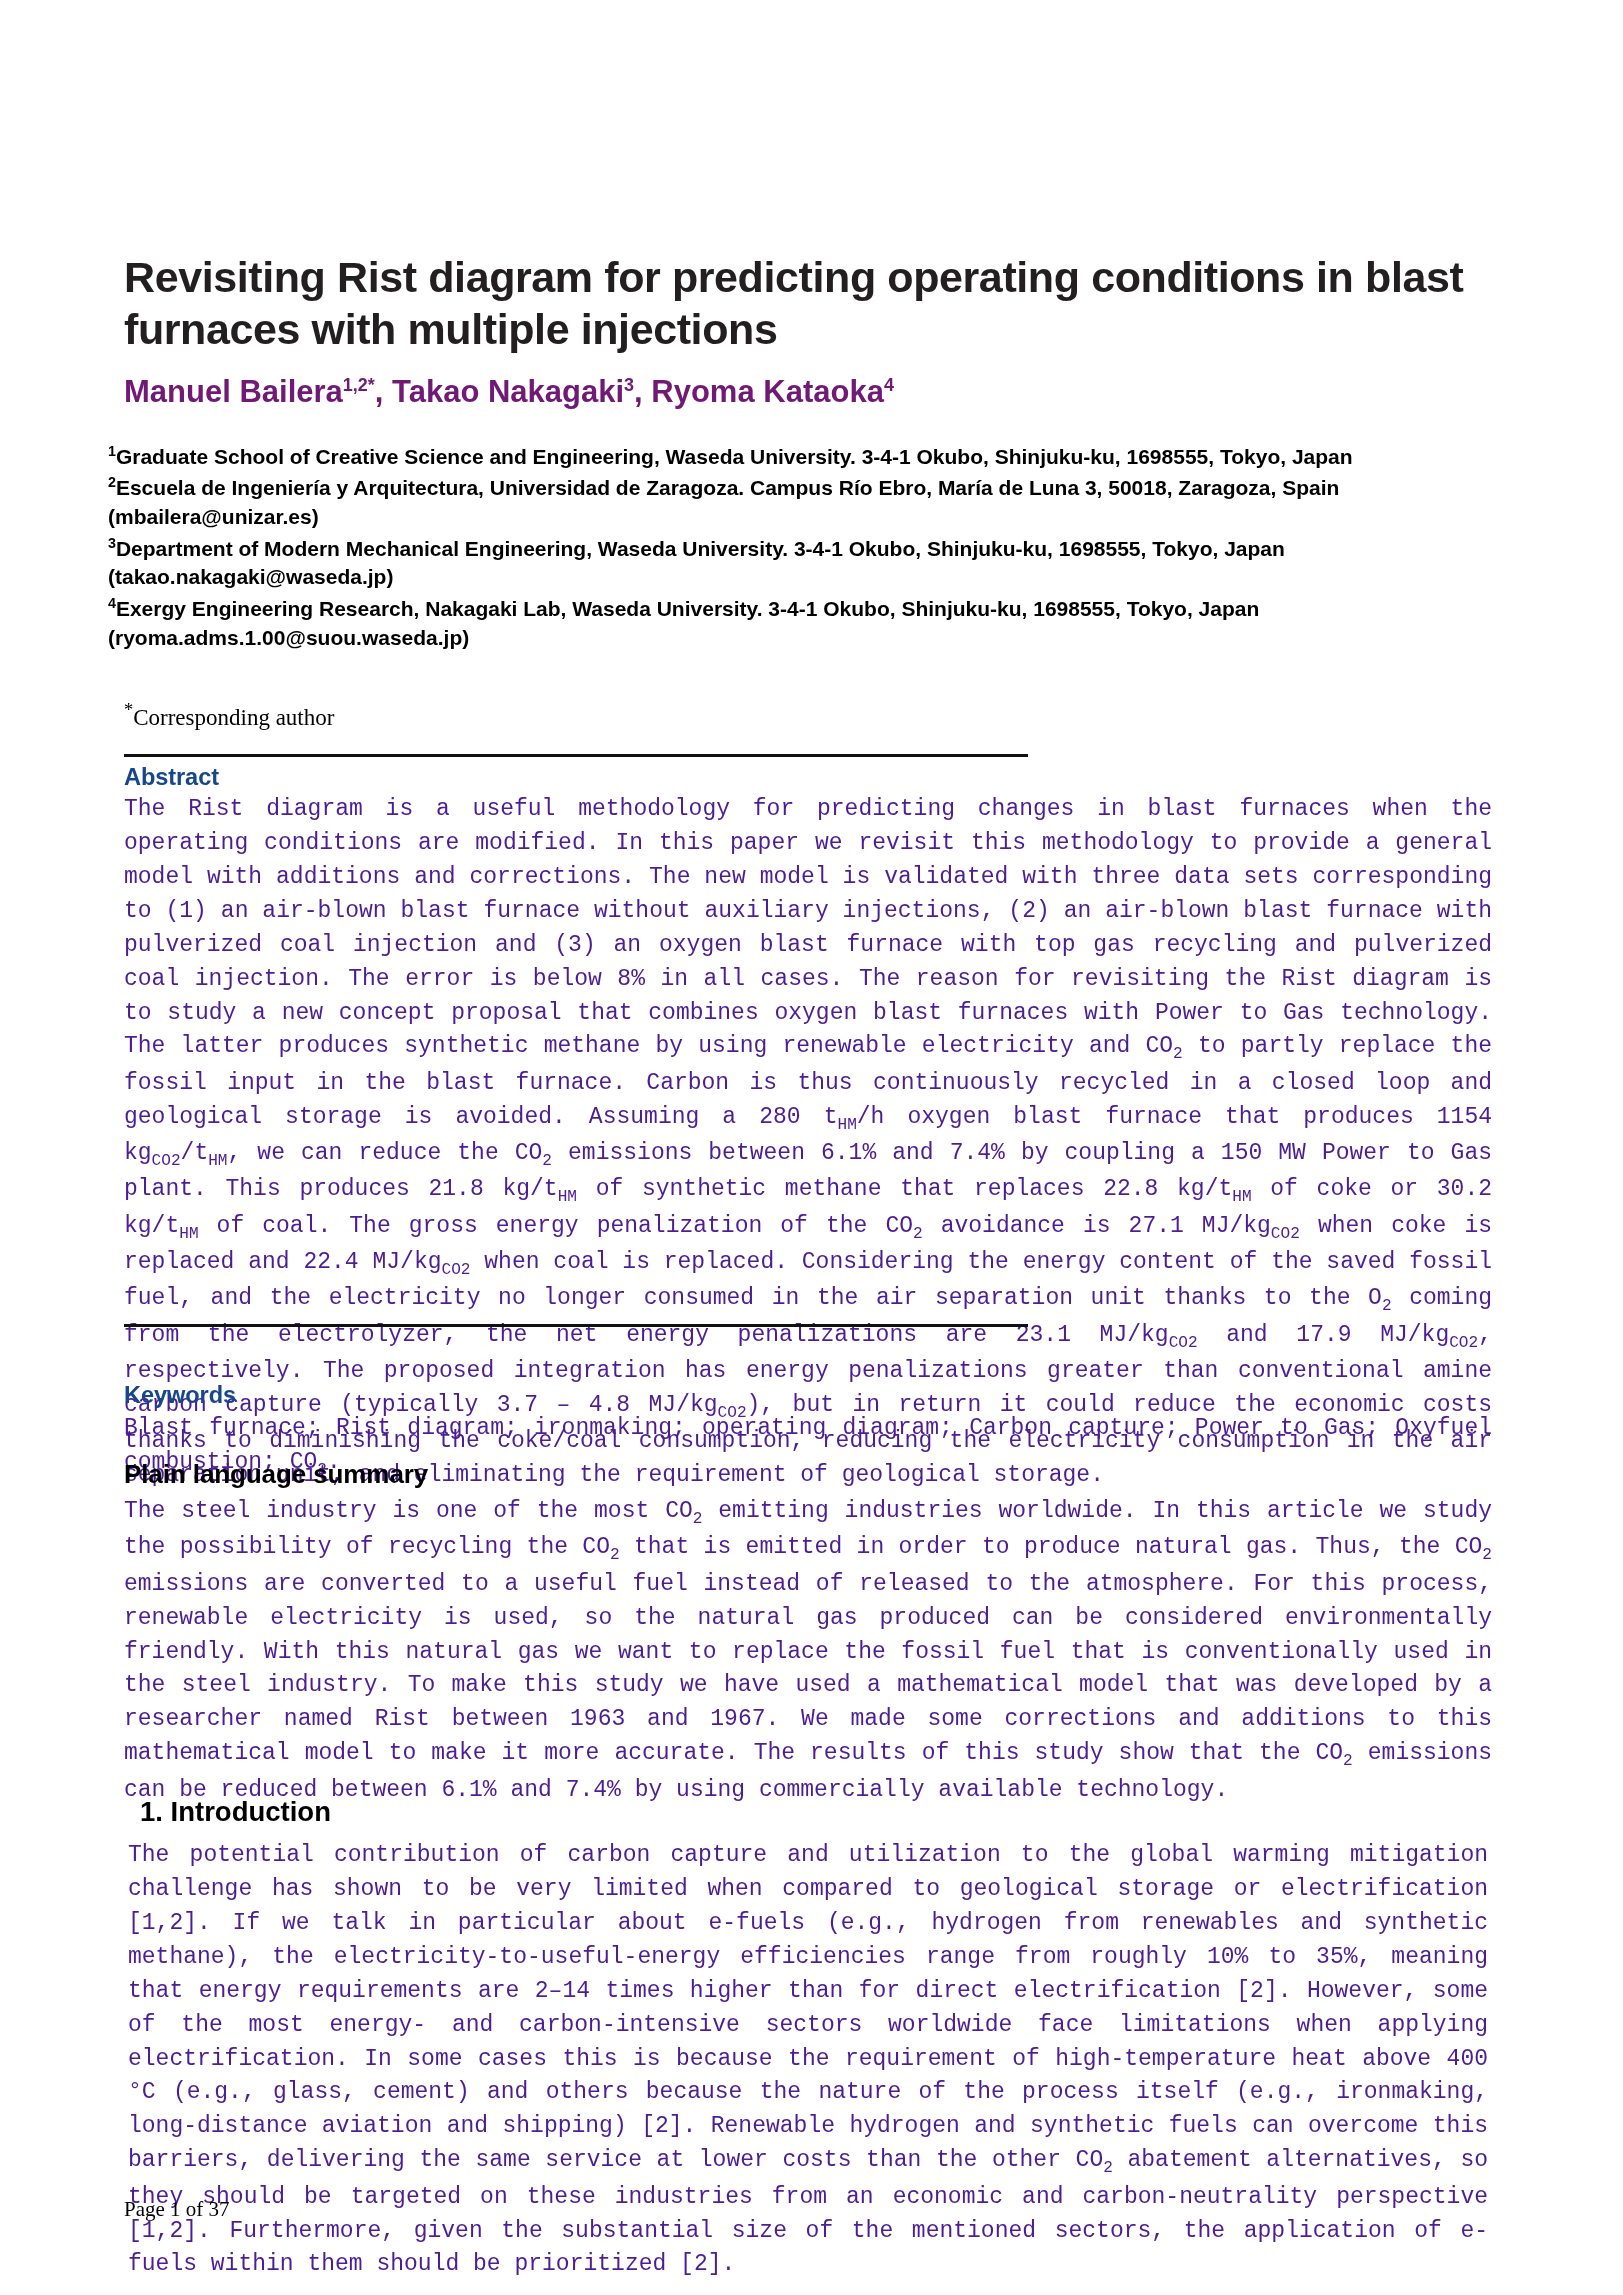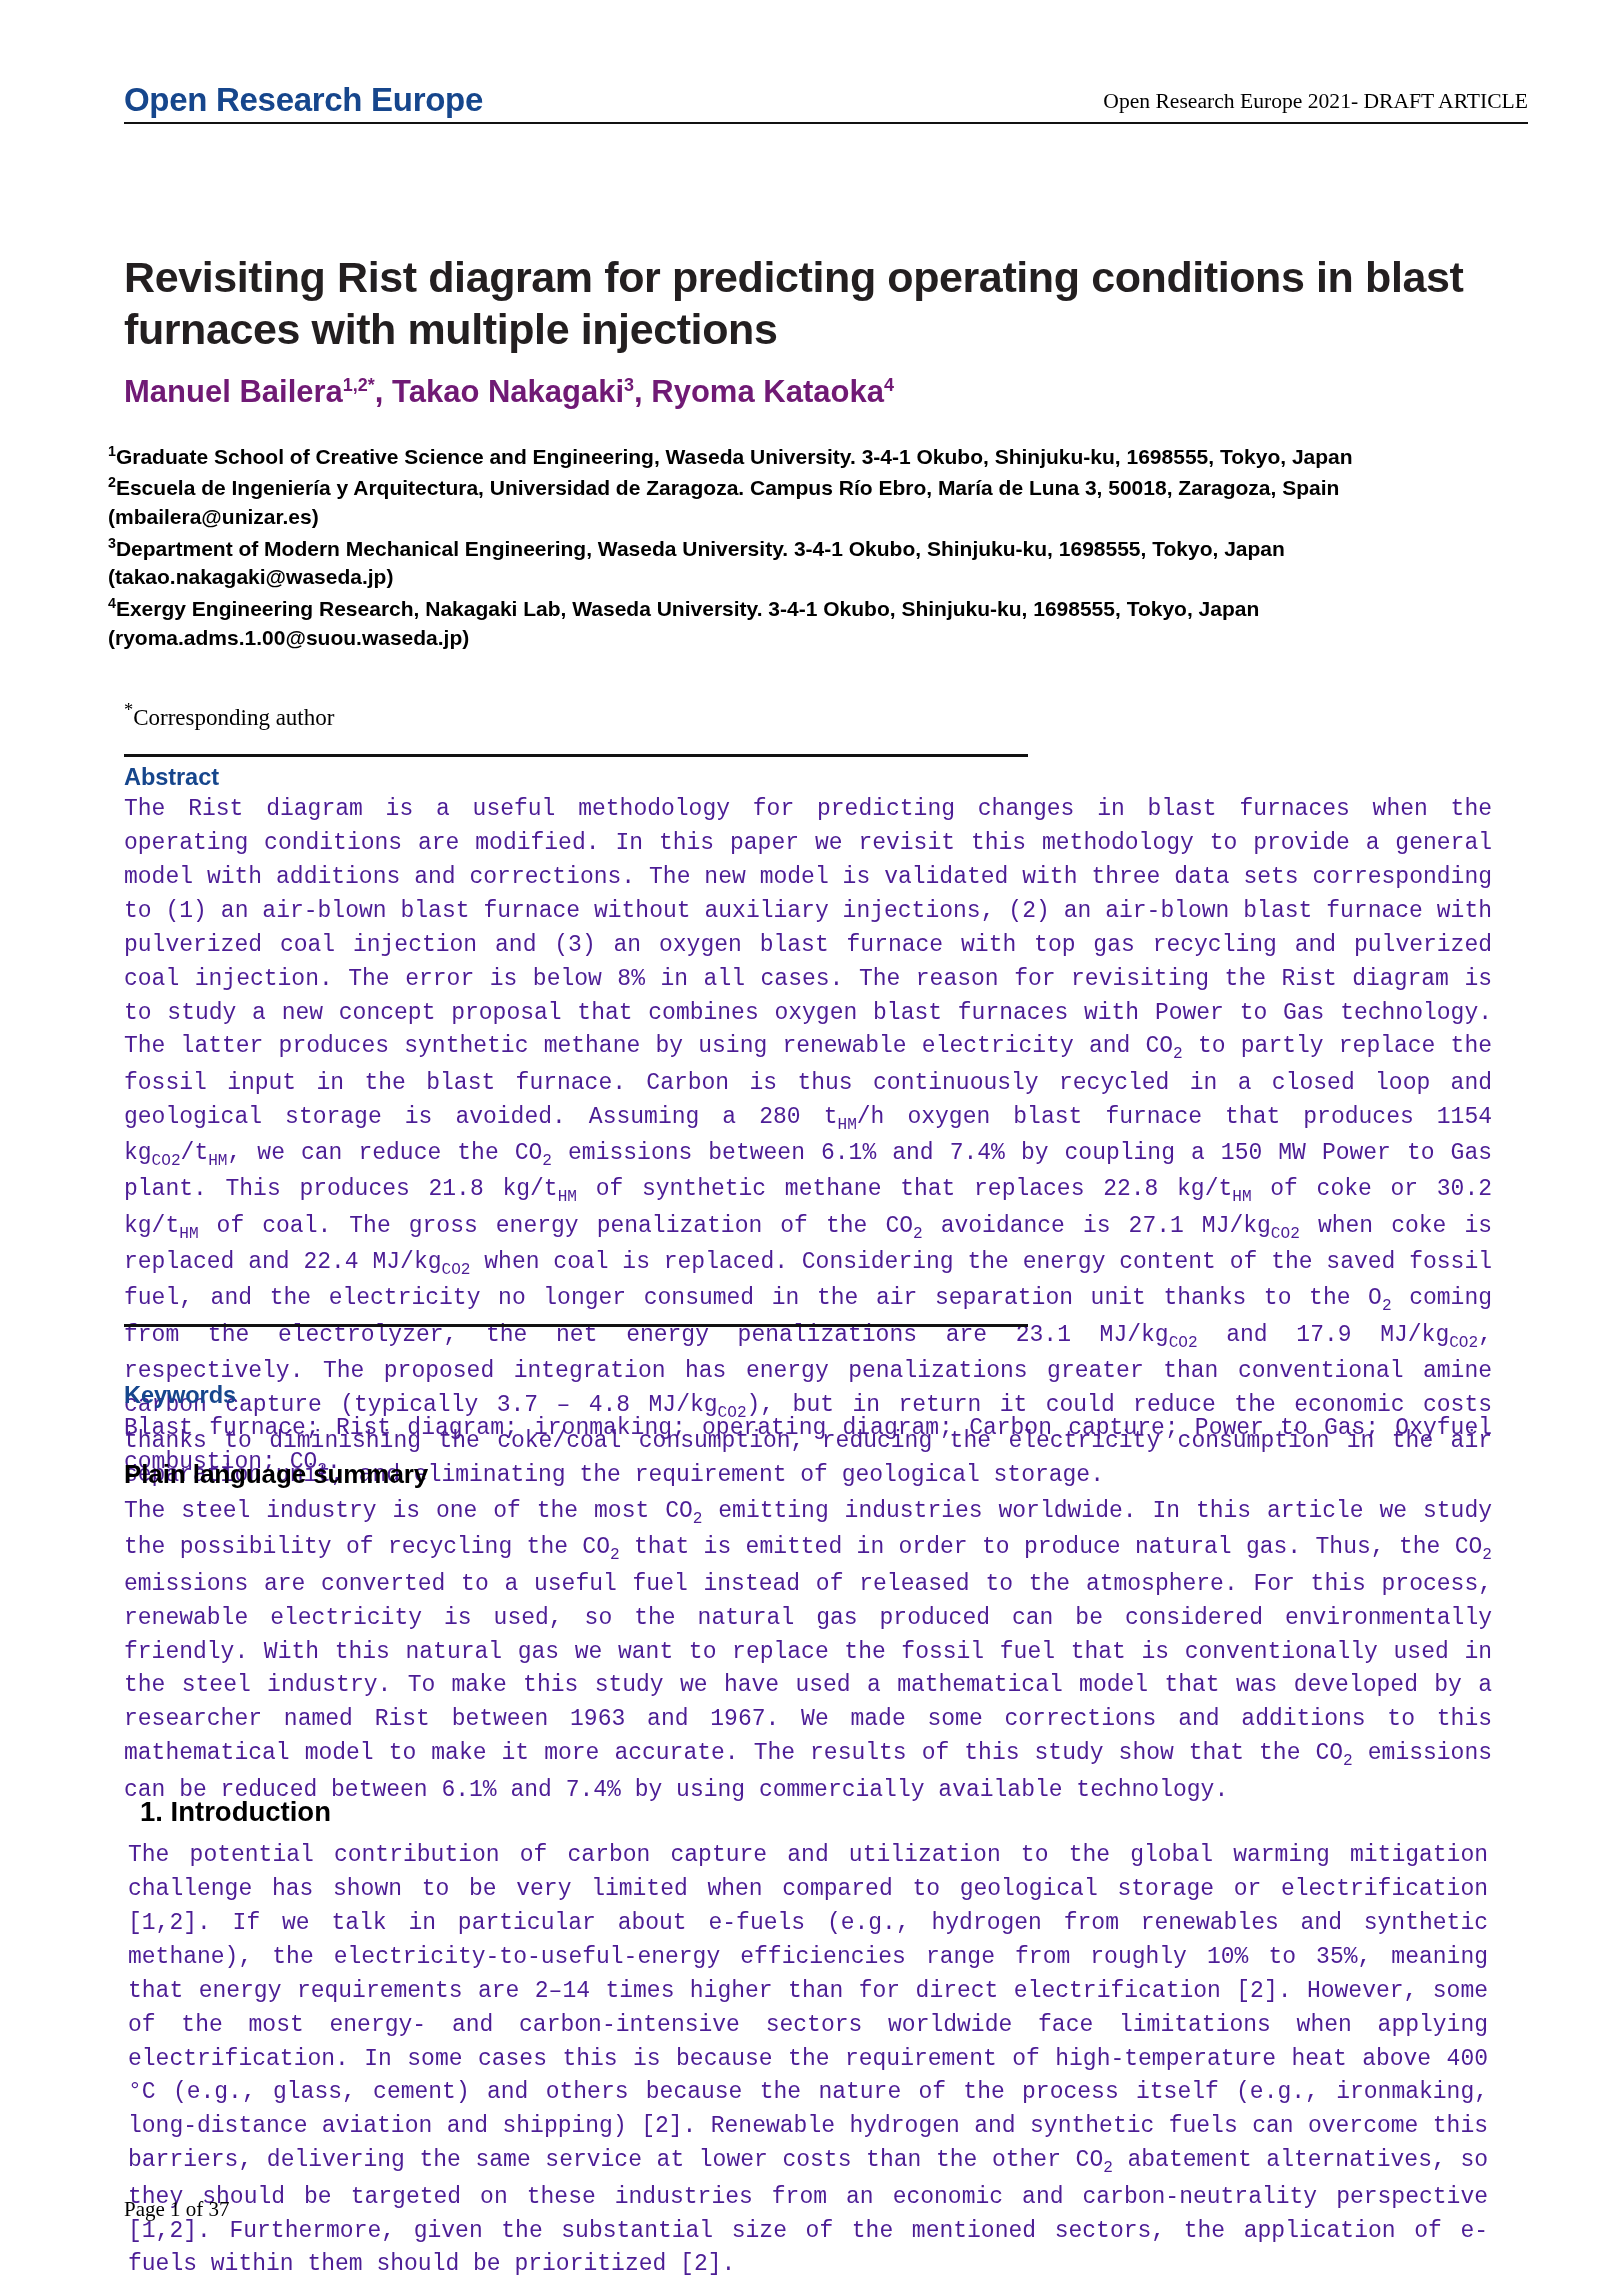--- a/index.html
+++ b/index.html
@@ -170,24 +170,20 @@
     font-family: "Liberation Serif", "DejaVu Serif", serif;
     font-size: 21px;
     color: #000000;
   }
 </style>
 </head>
 <body>
 
 <div class="page">
 
-  <div class="running-header">
-    <div class="brand">Open Research Europe</div>
-    <div class="header-right">Open Research Europe 2021- DRAFT ARTICLE</div>
-  </div>
 
   <h1 class="title">Revisiting Rist diagram for predicting operating conditions in blast furnaces with multiple injections</h1>
 
   <div class="authors">Manuel Bailera<sup>1,2*</sup>, Takao Nakagaki<sup>3</sup>, Ryoma Kataoka<sup>4</sup></div>
 
   <div class="affiliations">
     <p><sup>1</sup><span>Graduate School of Creative Science and Engineering, Waseda University. 3-4-1 Okubo, Shinjuku-ku, 1698555, Tokyo, Japan</span></p>
     <p><sup>2</sup><span>Escuela de Ingeniería y Arquitectura, Universidad de Zaragoza. Campus Río Ebro, María de Luna 3, 50018, Zaragoza, Spain (mbailera@unizar.es)</span></p>
     <p><sup>3</sup><span>Department of Modern Mechanical Engineering, Waseda University. 3-4-1 Okubo, Shinjuku-ku, 1698555, Tokyo, Japan (takao.nakagaki@waseda.jp)</span></p>
     <p><sup>4</sup><span>Exergy Engineering Research, Nakagaki Lab, Waseda University. 3-4-1 Okubo, Shinjuku-ku, 1698555, Tokyo, Japan (ryoma.adms.1.00@suou.waseda.jp)</span></p>

